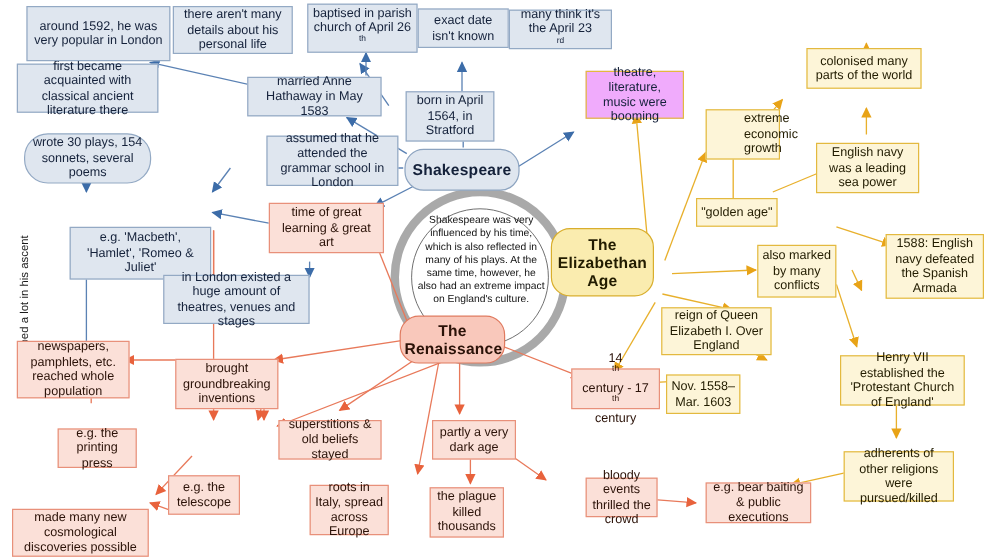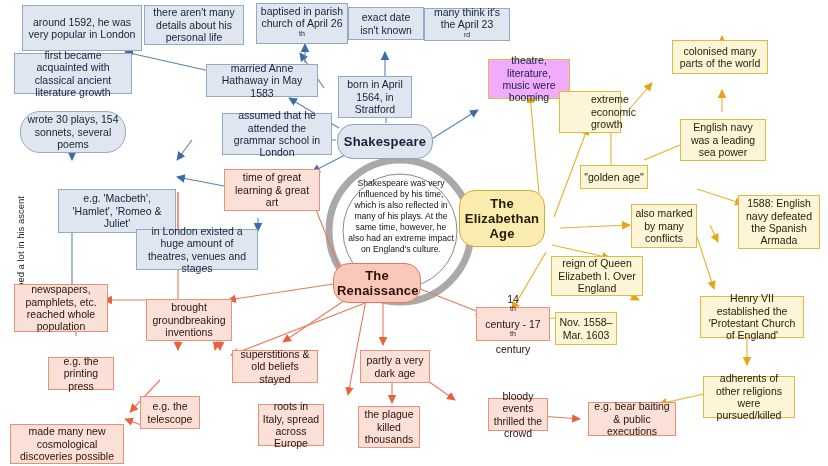--- a/index.html
+++ b/index.html
@@ -149,21 +149,21 @@
 
   <div class="node blue" style="left:348px;top:7px;width:76px;height:33px;">
     <span>exact date isn't known</span>
   </div>
 
   <div class="node blue" style="left:424px;top:8px;width:86px;height:33px;">
     <span><span>many think it's the April 23</span><sup>rd</sup></span>
   </div>
 
   <div class="node blue" style="left:14px;top:53px;width:118px;height:41px;">
-    <span>first became acquainted with classical ancient literature growth</span>
+    <span>first became acquainted with classical ancient literature there</span>
   </div>
 
   <div class="node blue" style="left:206px;top:64px;width:112px;height:33px;">
     <span>married Anne Hathaway in May 1583</span>
   </div>
 
   <div class="node blue" style="left:338px;top:76px;width:74px;height:42px;">
     <span>born in April 1564, in Stratford</span>
   </div>
 
@@ -204,21 +204,21 @@
   </div>
 
   <div class="node hub pink" style="left:333px;top:263px;width:88px;height:40px;">
     <span>The Renaissance</span>
   </div>
 
   <div class="node yellow" style="left:672px;top:40px;width:96px;height:34px;">
     <span>colonised many parts of the world</span>
   </div>
 
-  <div class="node yellow" style="left:559px;top:91px;width:62px;height:42px;padding-left:31px;">
+  <div class="node yellow" style="left:588px;top:91px;width:62px;height:42px;padding-left:31px;">
     <span>extreme economic growth</span>
   </div>
 
   <div class="node yellow" style="left:680px;top:119px;width:86px;height:42px;">
     <span>English navy was a leading sea power</span>
   </div>
 
   <div class="node yellow" style="left:580px;top:165px;width:68px;height:24px;">
     <span>"golden age"</span>
   </div>

